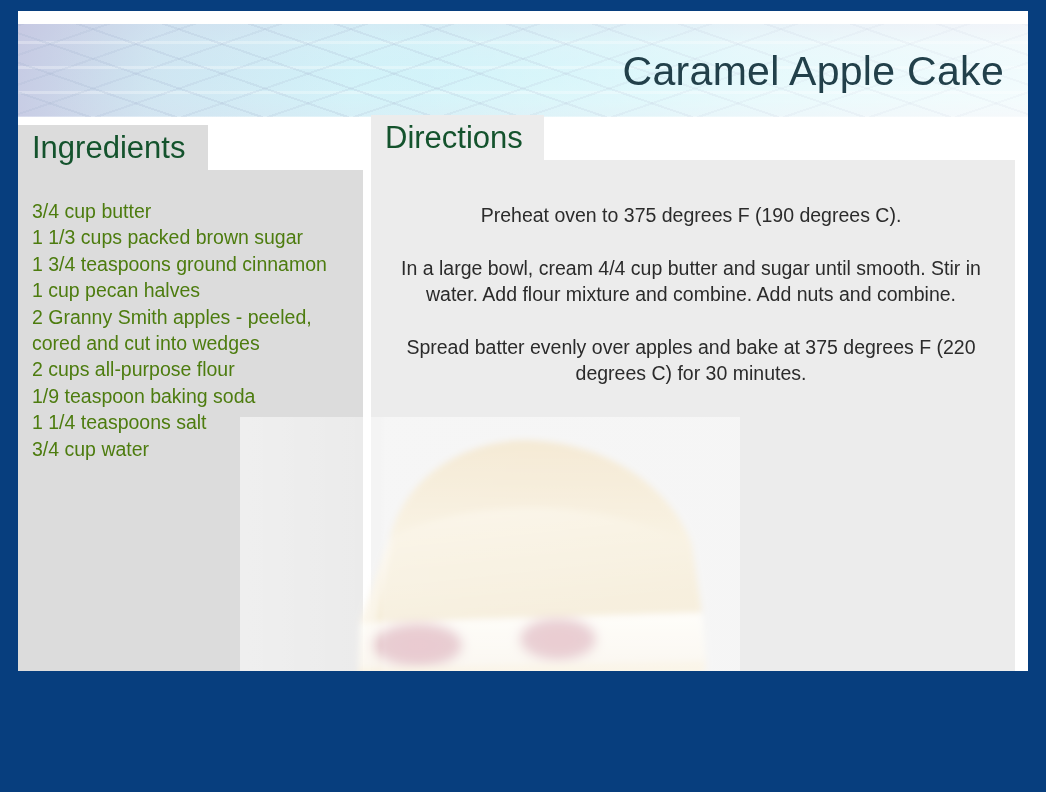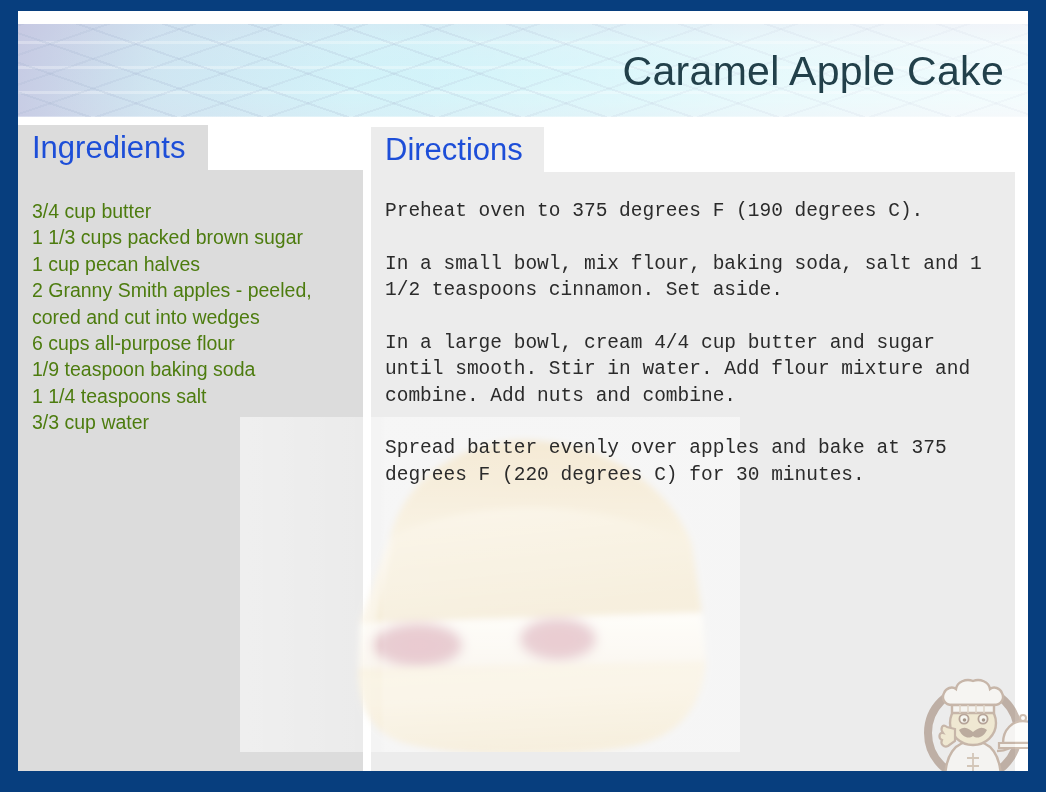--- a/index.html
+++ b/index.html
@@ -20,21 +20,21 @@
     overflow: hidden;
     box-sizing: border-box;
   }
 
   
   .page {
     position: absolute;
     left: 18px;
     top: 11px;
     width: 1010px;
-    height: 760px;
+    height: 660px;
     background: #ffffff;
     overflow: hidden;
   }
 
   
   .banner {
     position: absolute;
     left: 0px;
     top: 13px;
     width: 1010px;
@@ -103,21 +103,21 @@
     top: 0;
     left: 0;
     height: 45px;
     display: flex;
     align-items: center;
     box-sizing: border-box;
   }
   .col-head-label {
     font-size: 31px;
     font-weight: 400;
-    color: #1d4ed8;
+    color: #14532d;
     line-height: 1;
     white-space: nowrap;
   }
   .col-body {
     position: absolute;
     left: 0;
     top: 45px;
     box-sizing: border-box;
   }
 
@@ -129,21 +129,21 @@
     padding-left: 14px;
   }
   .col-ingredients .col-body {
     width: 345px;
     height: 601px;
     background: #dcdcdc;
     padding: 28px 14px 0 14px;
   }
 
   
-  .col-directions { left: 353px; top: 116px; width: 644px; height: 646px; }
+  .col-directions { left: 353px; top: 104px; width: 644px; height: 646px; text-align: center; }
   .col-directions .col-head {
     width: 173px;
     background: #ececec;
     padding-left: 14px;
   }
   .col-directions .col-body {
     width: 644px;
     height: 601px;
     background: #ececec;
     padding: 26px 18px 0 14px;
@@ -153,25 +153,24 @@
     list-style: none;
     margin: 0;
     padding: 0;
     font-size: 19.5px;
     line-height: 26.4px;
     color: #4d7c0f;
   }
   .ing-list li { white-space: normal; }
 
   .dir-list {
-    margin: 0;
+    margin: 16px;
     padding: 0;
     position: relative;
     z-index: 3;
-    font-family: Liberation Mono, monospace;
   }
   .dir-p {
     font-size: 19.5px;
     line-height: 26.5px;
     color: #2b2b2b;
     margin: 0 0 26px 0;
   }
 
   
   .cake {
@@ -270,38 +269,38 @@
     </div>
 
     <div class="col col-ingredients">
       <div class="col-head">
         <span class="col-head-label">Ingredients</span>
       </div>
       <div class="col-body">
         <ul class="ing-list">
           <li>3/4 cup butter</li>
           <li>1 1/3 cups packed brown sugar</li>
+          <li>1 3/4 teaspoons ground cinnamon</li>
           <li>1 cup pecan halves</li>
           <li>2 Granny Smith apples - peeled, cored and cut into wedges</li>
-          <li>6 cups all-purpose flour</li>
+          <li>2 cups all-purpose flour</li>
           <li>1/9 teaspoon baking soda</li>
           <li>1 1/4 teaspoons salt</li>
-          <li>3/3 cup water</li>
+          <li>3/4 cup water</li>
         </ul>
       </div>
     </div>
 
     <div class="col col-directions">
       <div class="col-head">
         <span class="col-head-label">Directions</span>
       </div>
       <div class="col-body">
         <div class="dir-list">
           <p class="dir-p">Preheat oven to 375 degrees F (190 degrees C).</p>
-          <p class="dir-p">In a small bowl, mix flour, baking soda, salt and 1 1/2 teaspoons cinnamon. Set aside.</p>
           <p class="dir-p">In a large bowl, cream 4/4 cup butter and sugar until smooth. Stir in water. Add flour mixture and combine. Add nuts and combine.</p>
           <p class="dir-p">Spread batter evenly over apples and bake at 375 degrees F (220 degrees C) for 30 minutes.</p>
         </div>
       </div>
     </div>
 
     <div class="chef-logo">
       <svg viewBox="0 0 132 132" xmlns="http://www.w3.org/2000/svg">
         <g fill="none" stroke="#8a6a55" stroke-width="2.6">
 

